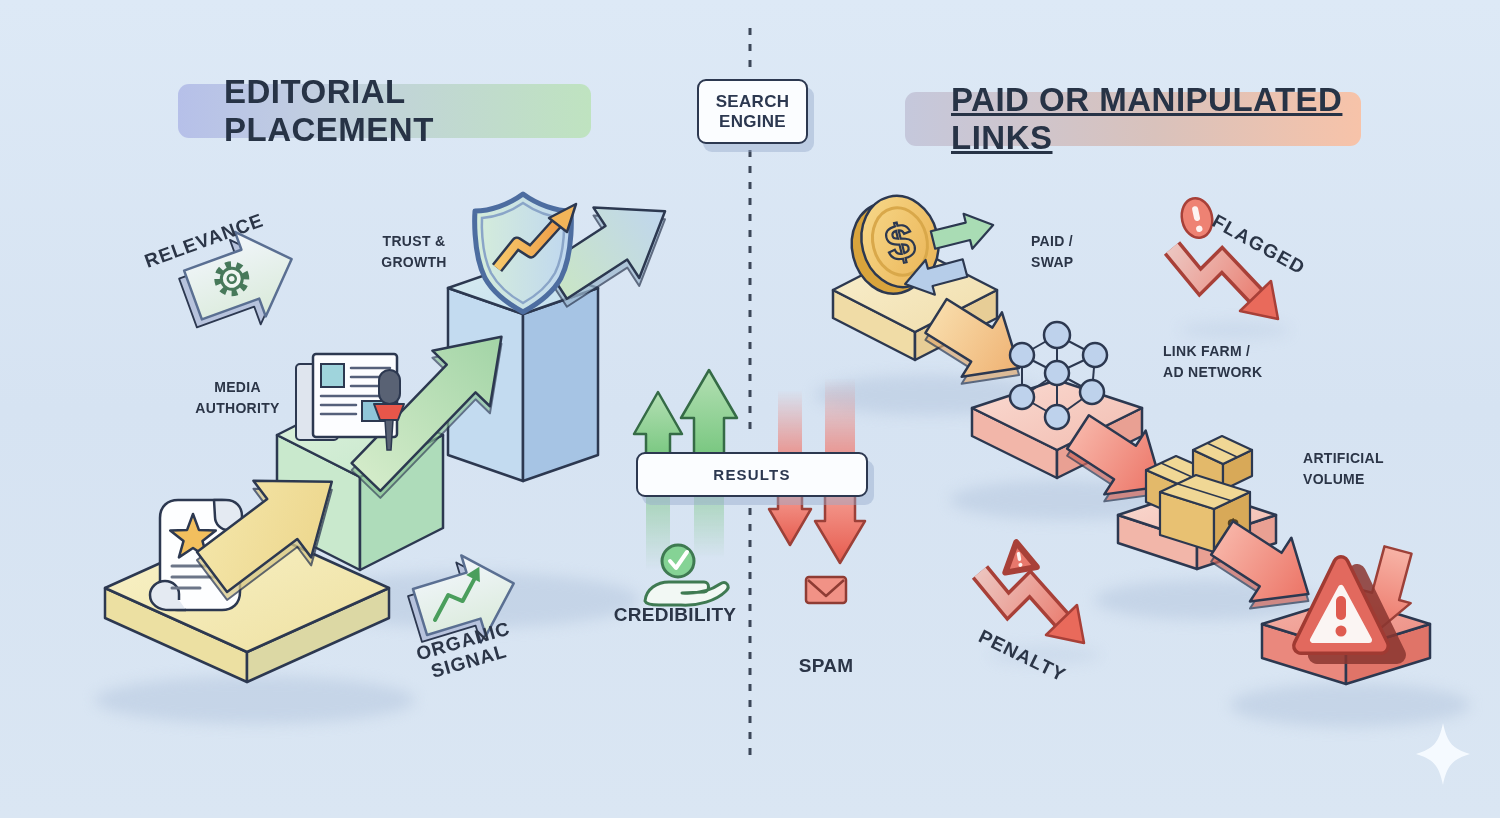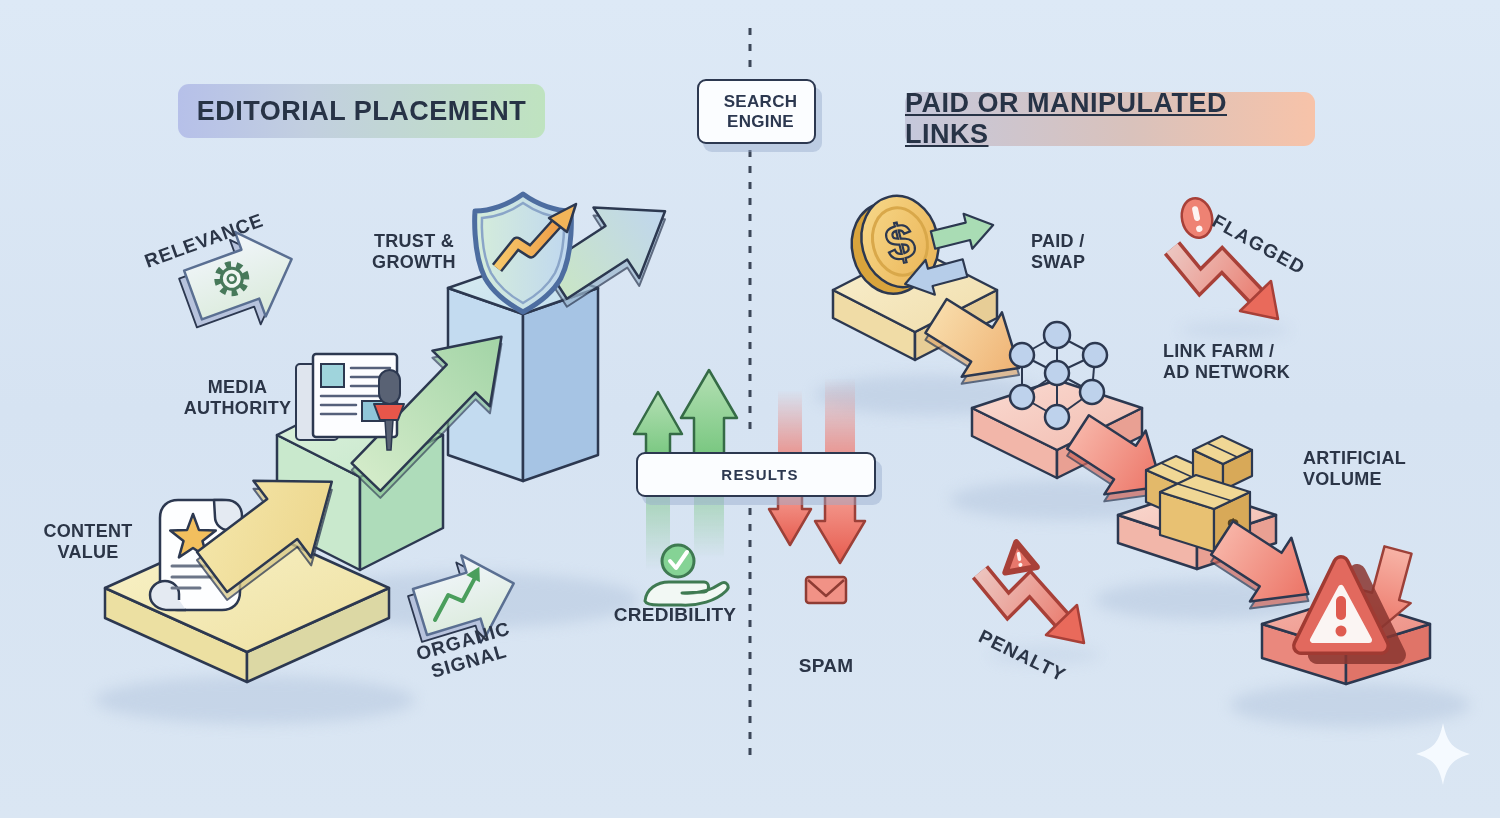--- a/index.html
+++ b/index.html
@@ -5,34 +5,34 @@
   html,body{margin:0;padding:0;background:#c9d8ea;}
   .stage{
     position:relative;width:1500px;height:818px;overflow:hidden;
     background:linear-gradient(180deg,#dde9f6 0%,#d6e3f2 50%,#dae6f3 100%);
     font-family:"Liberation Sans","DejaVu Sans",sans-serif;
   }
   .stage svg.art{position:absolute;left:0;top:0;z-index:1;}
   .pill{
     position:absolute;height:54px;border-radius:11px;z-index:2;
     display:flex;align-items:center;justify-content:center;
-    font-weight:bold;font-size:27px;color:#273346;letter-spacing:.5px;
+    font-weight:bold;font-size:33px;color:#273346;letter-spacing:.5px;padding-left:46px;
   }
   .pill-left{left:178px;top:84px;width:367px;background:linear-gradient(90deg,#b6c0e9 0%,#c2cfe0 35%,#bfe3c0 100%);}
   .pill-right{left:905px;top:92px;width:410px;background:linear-gradient(90deg,#c5c8dc 0%,#d9c2bc 55%,#f7c3a9 100%);text-decoration:underline;}
   .node-box{
     position:absolute;z-index:2;background:#fbfdff;border:2.5px solid #2c3850;border-radius:9px;
     display:flex;align-items:center;justify-content:center;text-align:center;
-    font-weight:bold;color:#2c3850;box-shadow:6px 8px 0 rgba(150,170,205,.45);padding-left:8px;
+    font-weight:bold;color:#2c3850;box-shadow:6px 8px 0 rgba(150,170,205,.45);
   }
   #search-box{left:697px;top:79px;width:107px;height:61px;font-size:17px;line-height:20px;white-space:pre-line;letter-spacing:.3px;}
   #results-box{left:636px;top:452px;width:228px;height:41px;font-size:15px;letter-spacing:1.2px;}
   .lbl{
     position:absolute;z-index:2;font-weight:bold;color:#2b3547;
-    font-size:18px;line-height:21px;white-space:pre-line;text-align:center;letter-spacing:.3px;
+    font-size:14px;line-height:21px;white-space:pre-line;text-align:center;letter-spacing:.3px;
   }
   .lbl.left-align{text-align:left;margin-left:35px;}
   .rot{font-size:19px;letter-spacing:1px;}
 </style>
 </head>
 <body>
 
 <div class="stage">
 
   <svg class="art" width="1500" height="818" viewBox="0 0 1500 818">
@@ -407,22 +407,20 @@
   </div>
 
   <div class="node-box" id="search-box">
     <span>SEARCH
 ENGINE</span>
   </div>
   <div class="node-box" id="results-box">
     <span>RESULTS</span>
   </div>
 
-  <div class="lbl" style="left:27px;top:521px;width:122px;">CONTENT
-VALUE</div>
   <div class="lbl" style="left:170px;top:377px;width:135px;">MEDIA
 AUTHORITY</div>
   <div class="lbl" style="left:355px;top:231px;width:118px;">TRUST &amp;
 GROWTH</div>
   <div class="lbl rot" style="left:134px;top:230px;width:140px;transform:rotate(-20deg);">RELEVANCE</div>
   <div class="lbl rot" style="left: 400px; top: 630px; width: 132px; transform: rotate(-16deg);">ORGANIC
 SIGNAL</div>
 
   <div class="lbl" style="left:602px;top:604px;width:146px;font-size:19px;">CREDIBILITY</div>
   <div class="lbl" style="left:776px;top:627px;width:100px;font-size:19px;margin-top:28px;">SPAM</div>

